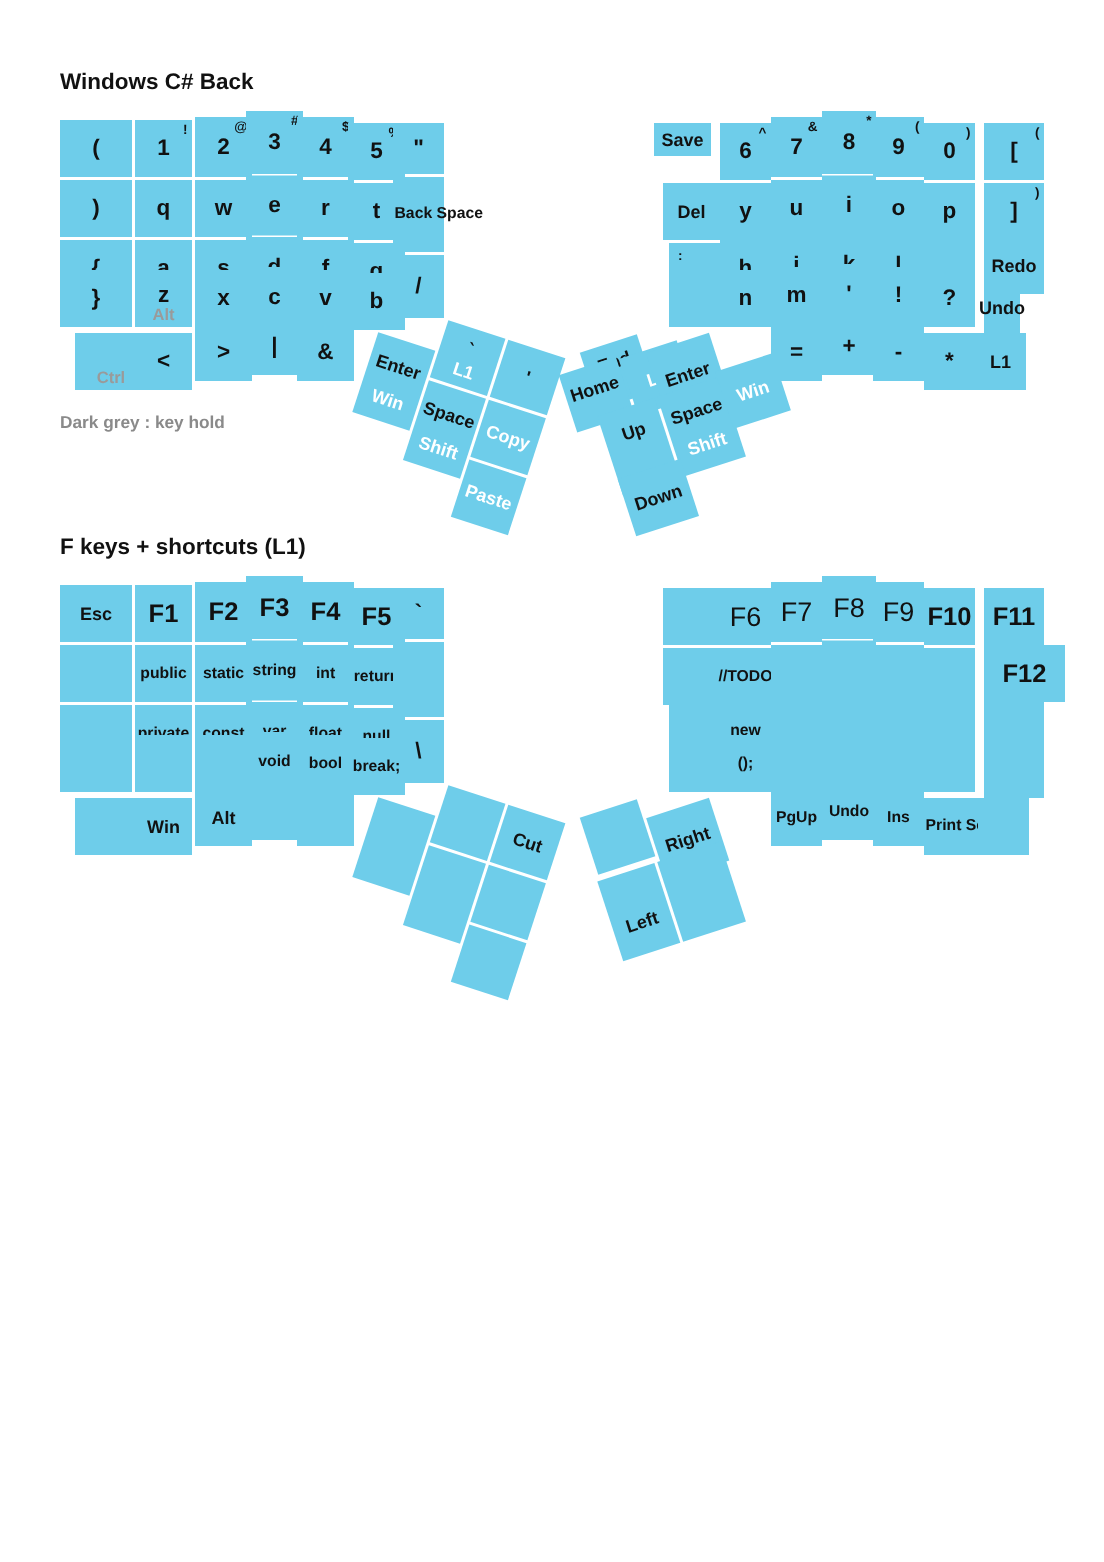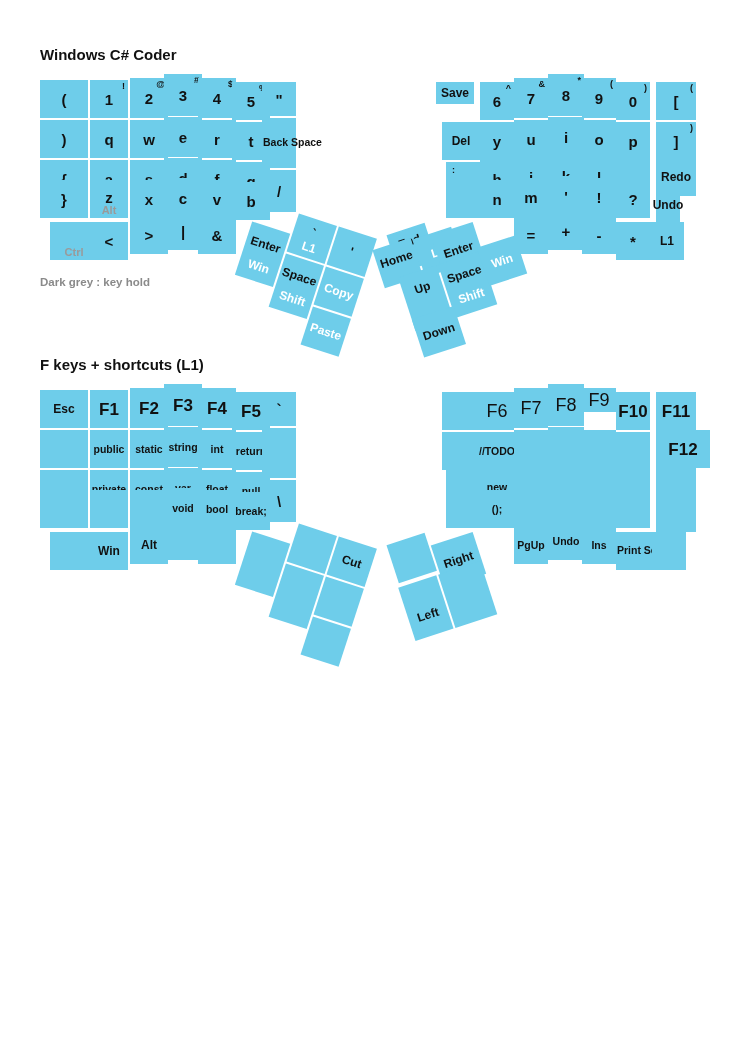--- a/index.html
+++ b/index.html
@@ -56,21 +56,21 @@
   }
   .dk{
     font-size:12px;font-weight:bold;color:#111;
     left:50%;top:50%;transform:translate(-50%,-50%);
   }
   .two{line-height:1.05;text-align:center;}
 </style>
 </head>
 <body>
 
-<div class="layer-title" style="left:40px;top:46px;">Windows C# Coder</div>
+<div class="layer-title" style="left:40px;top:46px;">Windows C# Back</div>
 
 <div class="key" style="left:40px;top:80px;width:48px;height:38px;">
   <span class="lbl main">(</span>
 </div>
 <div class="key" style="left:90px;top:80px;width:38px;height:38px;">
   <span class="lbl main">1</span>
   <span class="lbl tr">!</span>
 </div>
 <div class="key" style="left:130px;top:78px;width:38px;height:40px;">
   <span class="lbl main">2</span>
@@ -447,21 +447,21 @@
 <div class="key" style="left:442px;top:392px;width:38px;height:38px;"></div>
 <div class="key" style="left:480px;top:392px;width:34px;height:38px;">
   <span class="lbl main fk2">F6</span>
 </div>
 <div class="key" style="left:514px;top:388px;width:34px;height:40px;">
   <span class="lbl main fk2">F7</span>
 </div>
 <div class="key" style="left:548px;top:384px;width:36px;height:42px;">
   <span class="lbl main fk2">F8</span>
 </div>
-<div class="key" style="left:582px;top:388px;width:34px;height:24px;">
+<div class="key" style="left:582px;top:388px;width:34px;height:40px;">
   <span class="lbl main fk2">F9</span>
 </div>
 <div class="key" style="left:616px;top:392px;width:34px;height:38px;">
   <span class="lbl main fk">F10</span>
 </div>
 <div class="key" style="left:656px;top:392px;width:40px;height:38px;">
   <span class="lbl main fk">F11</span>
 </div>
 
 <div class="key" style="left:442px;top:432px;width:38px;height:38px;"></div>

